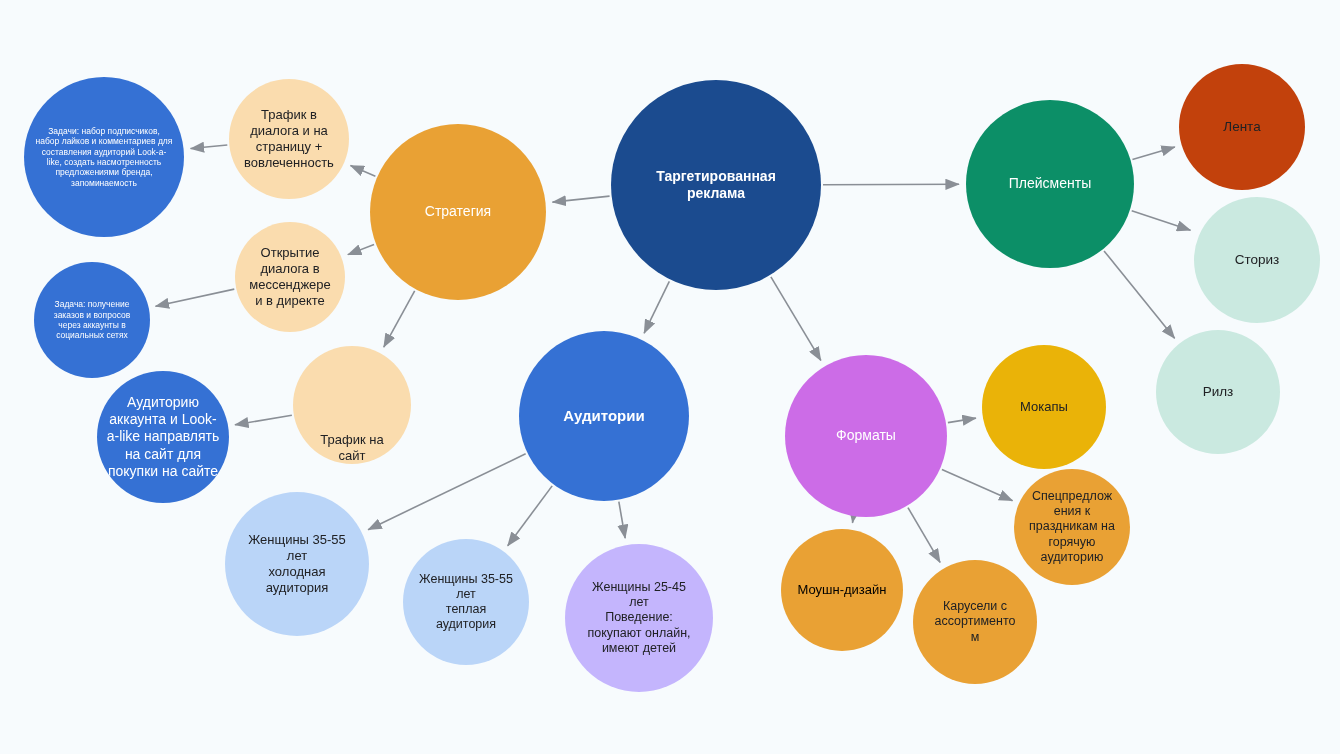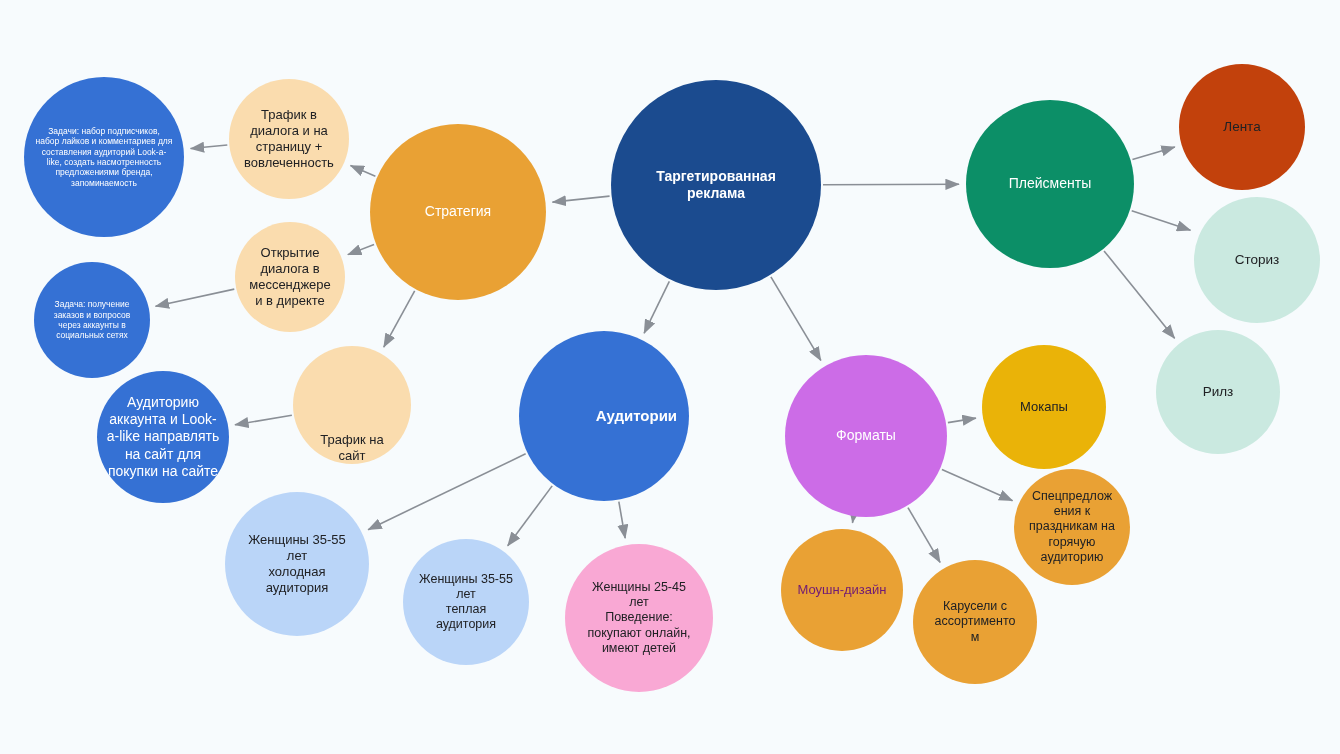--- a/index.html
+++ b/index.html
@@ -76,21 +76,21 @@
       </g>
   </svg>
   <div id="nodes-group">
       <div class="node" style="left: 611px; top: 80px; width: 210px; height: 210px; background: rgb(27, 75, 143); color: rgb(255, 255, 255); font-size: 14px; font-weight: 700;">
         <span class="node-label">Таргетированная
 реклама</span>
       </div>
       <div class="node" style="left: 370px; top: 124px; width: 176px; height: 176px; background: rgb(233, 161, 52); color: rgb(255, 255, 255); font-size: 14px; font-weight: 400;">
         <span class="node-label">Стратегия</span>
       </div>
-      <div class="node" style="left: 519px; top: 331px; width: 170px; height: 170px; background: rgb(53, 113, 212); color: rgb(255, 255, 255); font-size: 15px; font-weight: 700; text-align: right;">
+      <div class="node" style="left: 519px; top: 331px; width: 170px; height: 170px; background: rgb(53, 113, 212); color: rgb(255, 255, 255); font-size: 15px; font-weight: 700;">
         <span class="node-label">Аудитории</span>
       </div>
       <div class="node" style="left: 785px; top: 355px; width: 162px; height: 162px; background: rgb(204, 108, 231); color: rgb(255, 255, 255); font-size: 14px; font-weight: 400;">
         <span class="node-label">Форматы</span>
       </div>
       <div class="node" style="left: 966px; top: 100px; width: 168px; height: 168px; background: rgb(12, 143, 103); color: rgb(255, 255, 255); font-size: 14px; font-weight: 400;">
         <span class="node-label">Плейсменты</span>
       </div>
       <div class="node" style="left: 229px; top: 79px; width: 120px; height: 120px; background: rgb(250, 220, 174); color: rgb(32, 33, 36); font-size: 13px; font-weight: 400;">
         <span class="node-label">Трафик в
@@ -122,38 +122,38 @@
 лет
 холодная
 аудитория</span>
       </div>
       <div class="node" style="left: 403px; top: 539px; width: 126px; height: 126px; background: rgb(186, 213, 248); color: rgb(32, 33, 36); font-size: 12.5px; font-weight: 400;">
         <span class="node-label">Женщины 35-55
 лет
 теплая
 аудитория</span>
       </div>
-      <div class="node" style="left: 565px; top: 544px; width: 148px; height: 148px; background: #f9a8d4; color: rgb(32, 33, 36); font-size: 12.5px; font-weight: 400;">
+      <div class="node" style="left: 565px; top: 544px; width: 148px; height: 148px; background: #c4b5fd; color: rgb(32, 33, 36); font-size: 12.5px; font-weight: 400;">
         <span class="node-label">Женщины 25-45
 лет
 Поведение:
 покупают онлайн,
 имеют детей</span>
       </div>
       <div class="node" style="left: 982px; top: 345px; width: 124px; height: 124px; background: #eab308; color: rgb(32, 33, 36); font-size: 13px; font-weight: 400;">
         <span class="node-label">Мокапы</span>
       </div>
       <div class="node" style="left: 1014px; top: 469px; width: 116px; height: 116px; background: rgb(233, 161, 52); color: rgb(32, 33, 36); font-size: 12.5px; font-weight: 400;">
         <span class="node-label">Спецпредлож
 ения к
 праздникам на
 горячую
 аудиторию</span>
       </div>
-      <div class="node" style="left: 781px; top: 529px; width: 122px; height: 122px; background: rgb(233, 161, 52); color: #701a75; font-size: 13px; font-weight: 400;">
+      <div class="node" style="left: 781px; top: 529px; width: 122px; height: 122px; background: rgb(233, 161, 52); color: #000000; font-size: 13px; font-weight: 400;">
         <span class="node-label">Моушн-дизайн</span>
       </div>
       <div class="node" style="left: 913px; top: 560px; width: 124px; height: 124px; background: rgb(233, 161, 52); color: rgb(32, 33, 36); font-size: 12.5px; font-weight: 400;">
         <span class="node-label">Карусели с
 ассортименто
 м</span>
       </div>
       <div class="node" style="left: 1179px; top: 64px; width: 126px; height: 126px; background: #c2410c; color: rgb(32, 33, 36); font-size: 13.5px; font-weight: 400;">
         <span class="node-label">Лента</span>
       </div>

